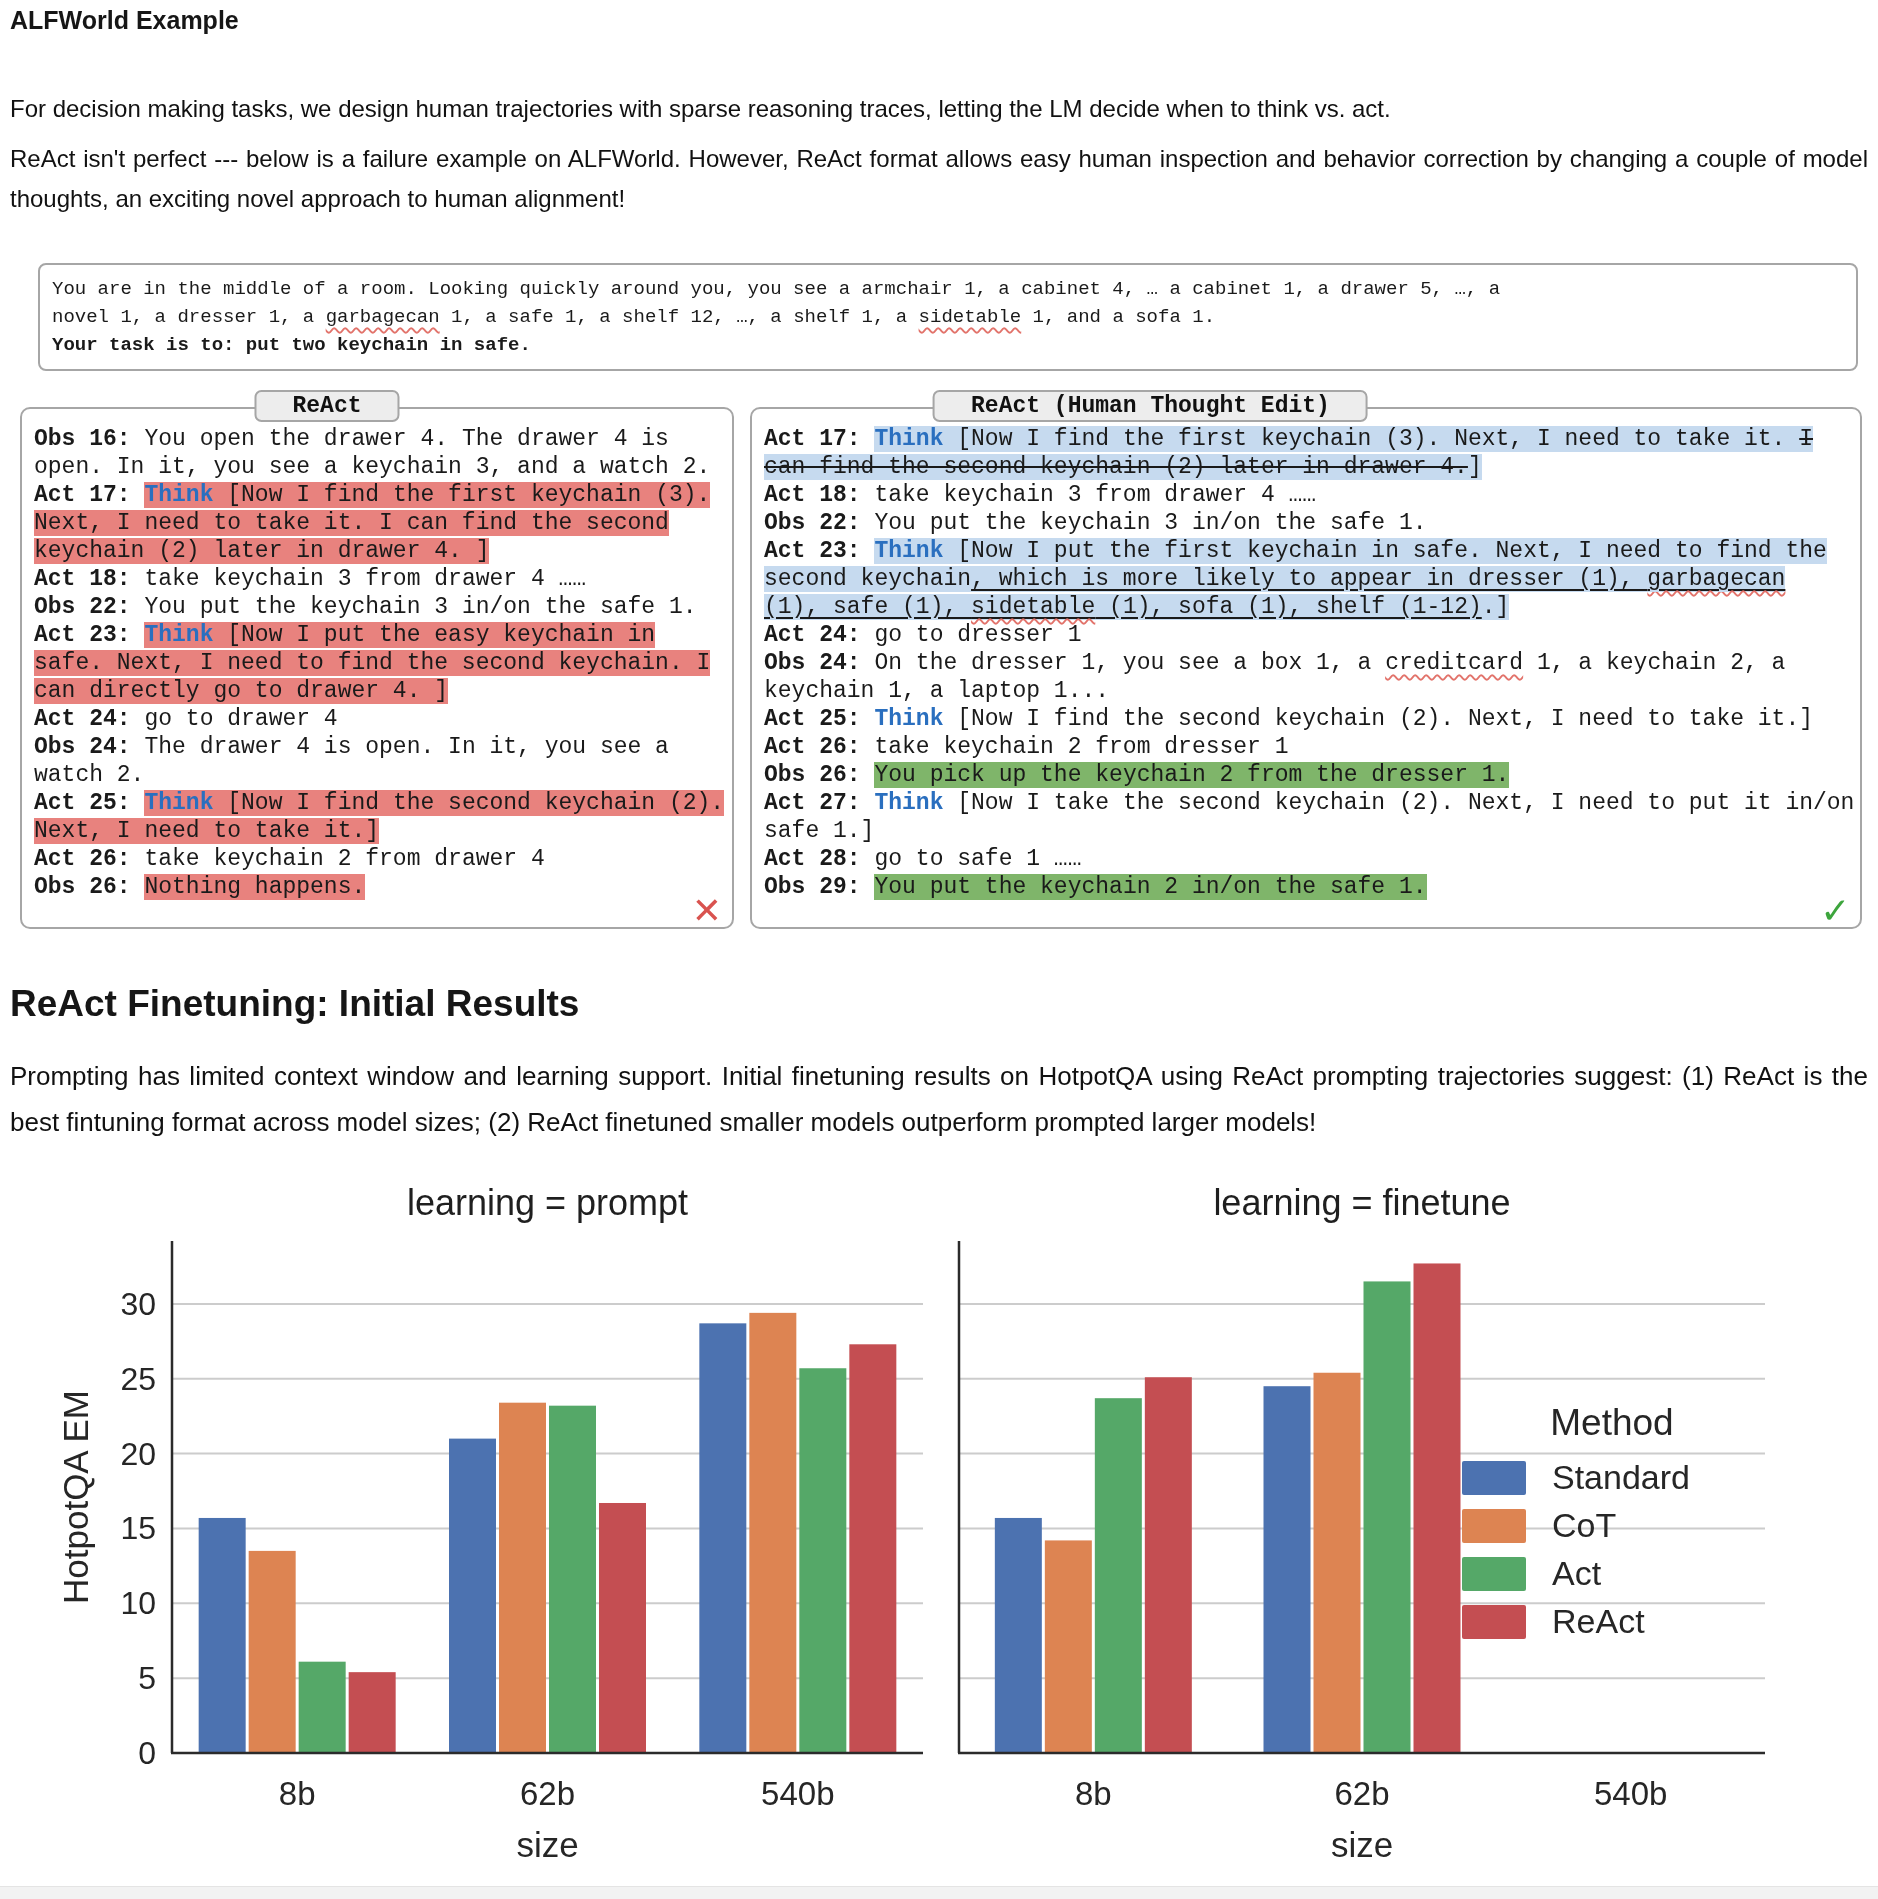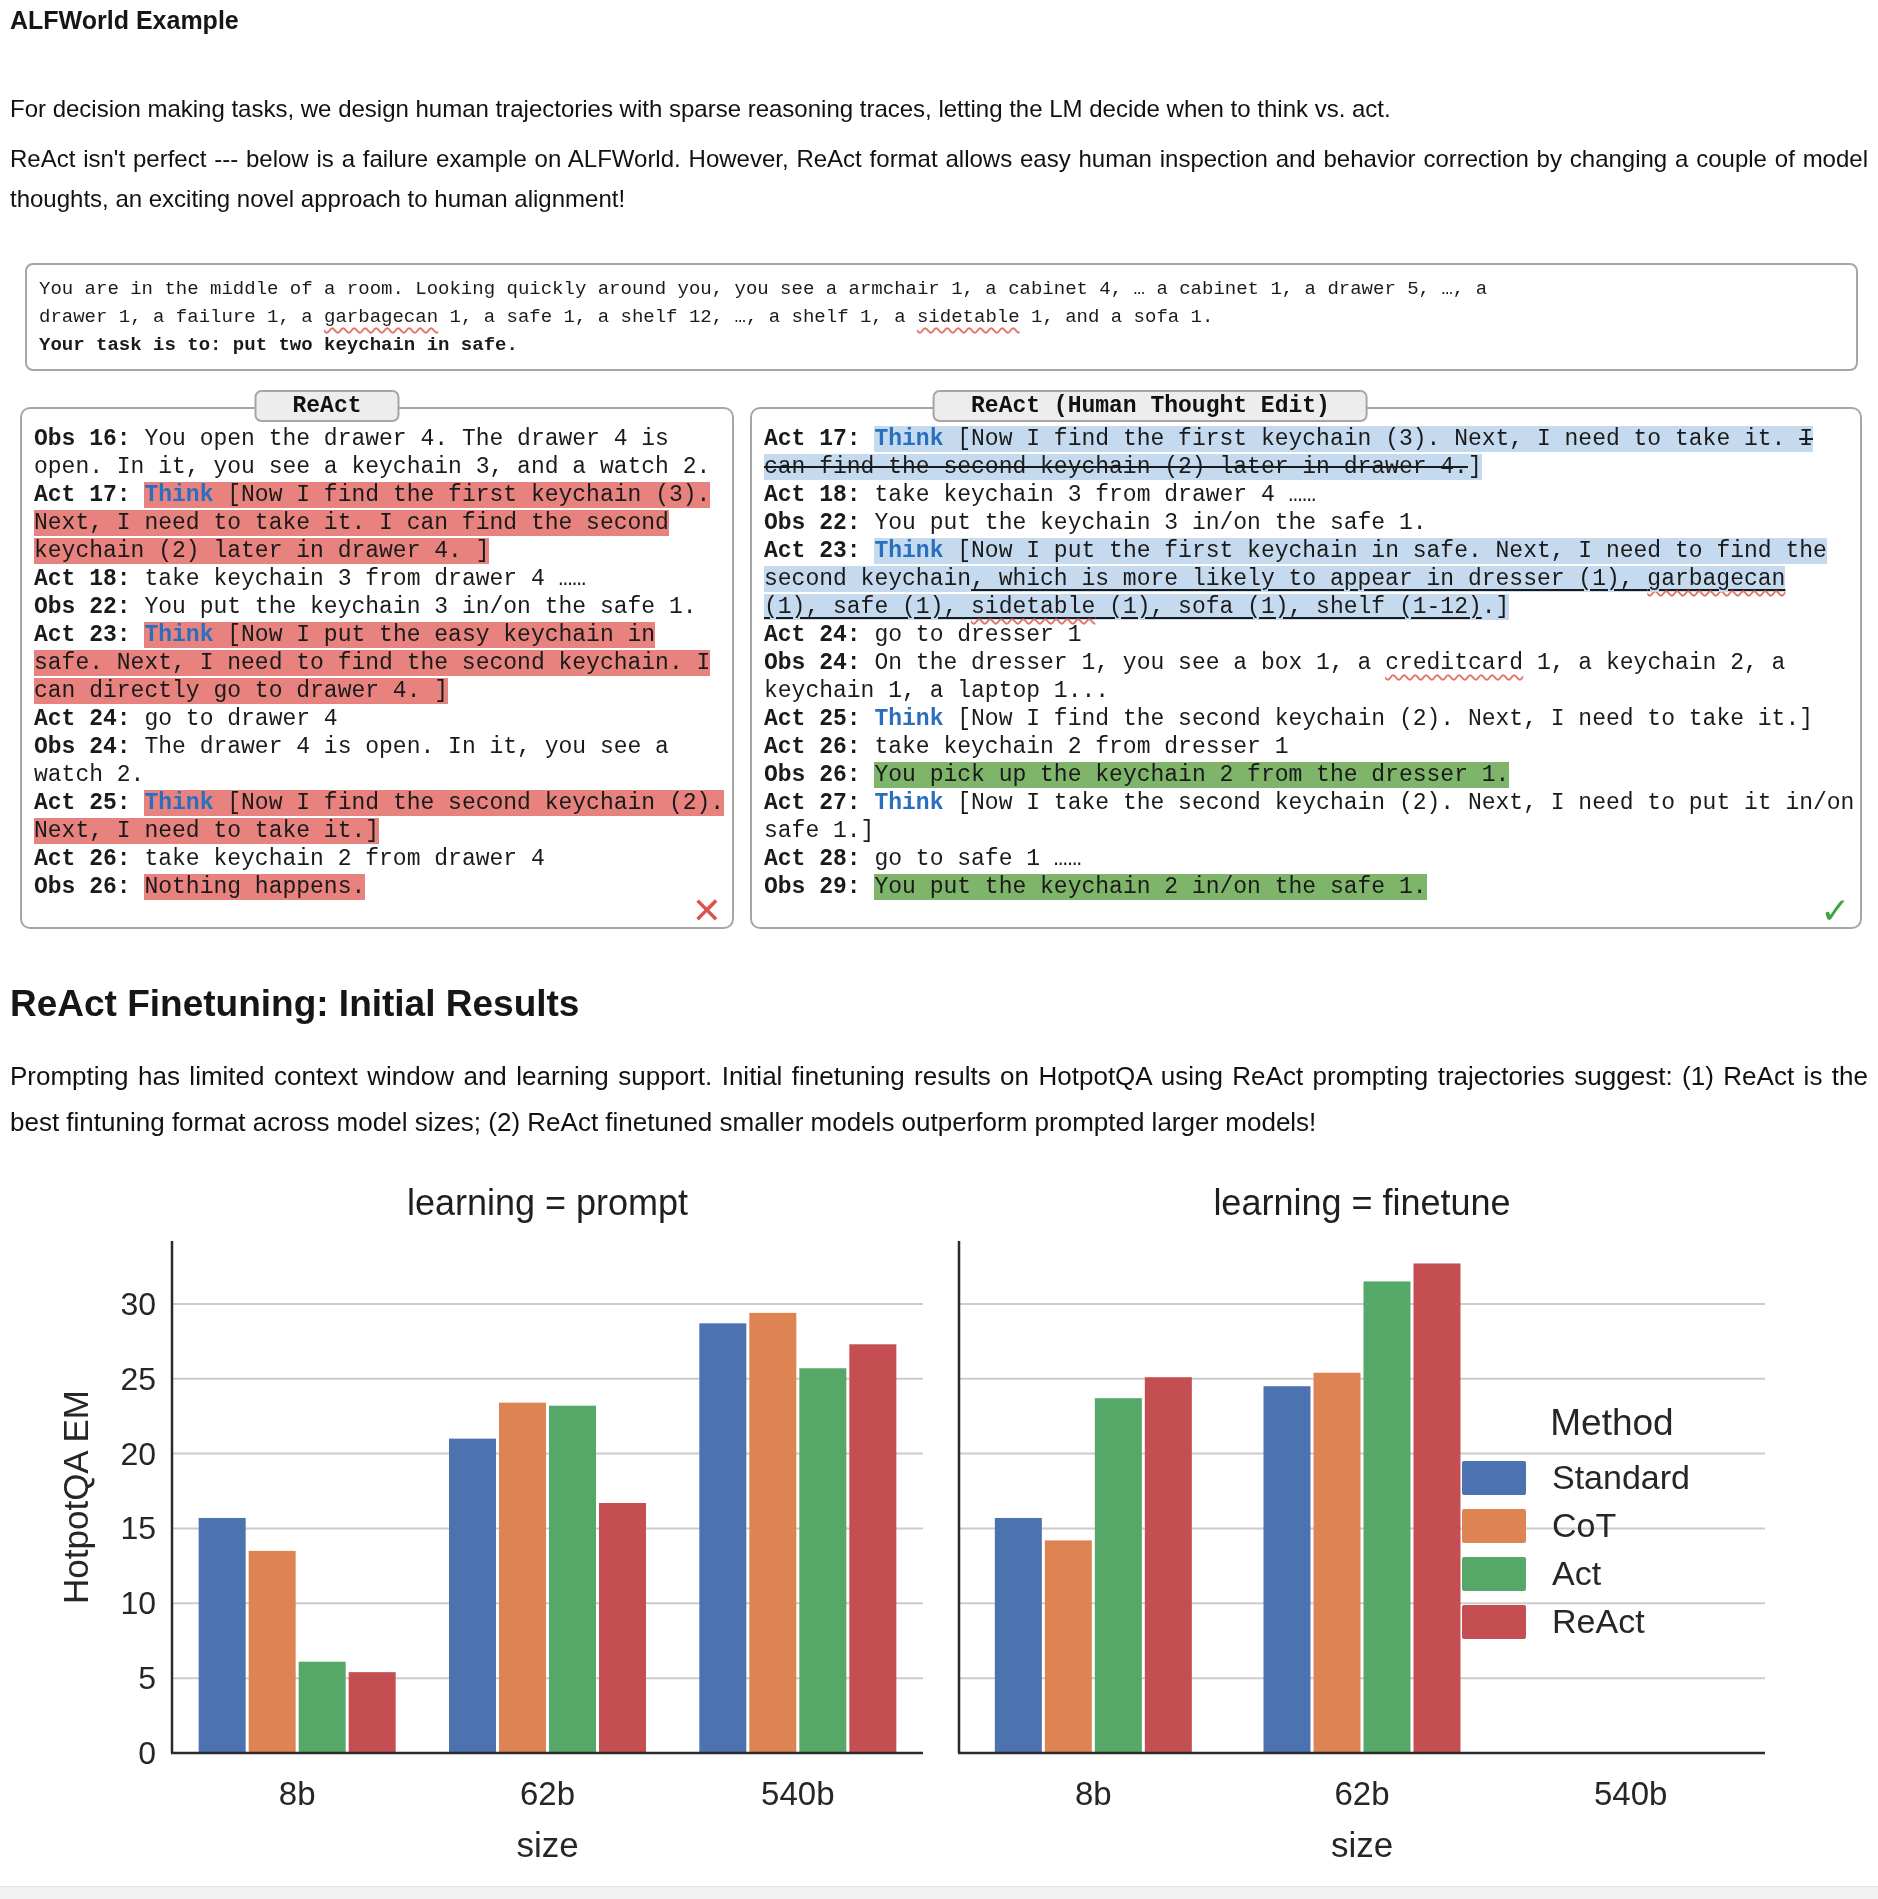--- a/index.html
+++ b/index.html
@@ -1,21 +1,21 @@
 <!DOCTYPE html>
 <html style="--think-blue: #2A6FBF; --highlight-red: #E8827E; --highlight-blue: #C6DAEF; --highlight-green: #7FB56A; --fail-red: #D9534F; --success-green: #3DA53D; --box-border: #A6A6A6; --tab-bg: #EDEDED;"><head>
 <meta charset="utf-8">
 <style>
   html,body{margin:0;padding:0;background:#ffffff;}
   body{width:1878px;height:1899px;overflow:hidden;font-family:"Liberation Sans",sans-serif;color:#111;position:relative;}
   .container{padding:0 10px;}
   h3.page-title{margin:6px 0 0 0;font-size:25px;font-weight:bold;color:#161616;}
   p.intro{margin:54px 0 0 0;font-size:24px;line-height:40px;color:#111;}
   p.intro2{margin:10px 0 12px 0;font-size:24px;line-height:40px;color:#111;text-align:justify;}
-  .mono-box{margin:44px 10px 0 15px;border:2px solid var(--box-border);border-radius:8px;background:#fff;
+  .mono-box{margin:44px 10px 0 28px;border:2px solid var(--box-border);border-radius:8px;background:#fff;
             padding:10px 12px;font-family:"Liberation Mono",monospace;font-size:19px;line-height:28px;color:#1a1a1a;}
   .mono-box .tline{white-space:pre;}
   .cols{display:flex;gap:16px;margin:36px 10px 0 10px;}
   .col{position:relative;}
   .col-left{width:714px;flex:0 0 auto;}
   .col-right{flex:1 1 auto;}
   .tab{position:absolute;top:-17px;z-index:2;background:var(--tab-bg);border:2px solid var(--box-border);
        border-radius:7px;padding:1px 36px;font-family:"Liberation Mono",monospace;font-weight:bold;font-size:23px;color:#111;}
   .tab-left{left:43%;transform:translateX(-50%);}
   .tab-right{left:36%;transform:translateX(-50%);}
@@ -44,21 +44,21 @@
 
 <div class="container">
 
   <h3 class="page-title">ALFWorld Example</h3>
 
   <p class="intro">For decision making tasks, we design human trajectories with sparse reasoning traces, letting the LM decide when to think vs. act.</p>
   <p class="intro2">ReAct isn't perfect --- below is a failure example on ALFWorld. However, ReAct format allows easy human inspection and behavior correction by changing a couple of model thoughts, an exciting novel approach to human alignment!</p>
 
   <div class="mono-box" id="room-lines">
       <div class="tline"><span class="">You are in the middle of a room. Looking quickly around you, you see a armchair 1, a cabinet 4, … a cabinet 1, a drawer 5, …, a</span></div>
-      <div class="tline"><span class="">drawer 1, a failure 1, a </span><span class=""><span class="sq">garbagecan</span></span><span class=""> 1, a safe 1, a shelf 12, …, a shelf 1, a </span><span class=""><span class="sq">sidetable</span></span><span class=""> 1, and a sofa 1.</span></div>
+      <div class="tline"><span class="">novel 1, a dresser 1, a </span><span class=""><span class="sq">garbagecan</span></span><span class=""> 1, a safe 1, a shelf 12, …, a shelf 1, a </span><span class=""><span class="sq">sidetable</span></span><span class=""> 1, and a sofa 1.</span></div>
       <div class="tline"><span class="b">Your task is to: put two keychain in safe.</span></div>
     </div>
 
   <div class="cols">
     <div class="col col-left">
       <div class="tab tab-left">ReAct</div>
       <div class="trace-box">
         <div id="trace-left-lines">
             <div class="tline"><span class="b">Obs 16:</span><span class=""> You open the drawer 4. The drawer 4 is</span></div>
             <div class="tline"><span class="">open. In it, you see a keychain 3, and a watch 2.</span></div>

